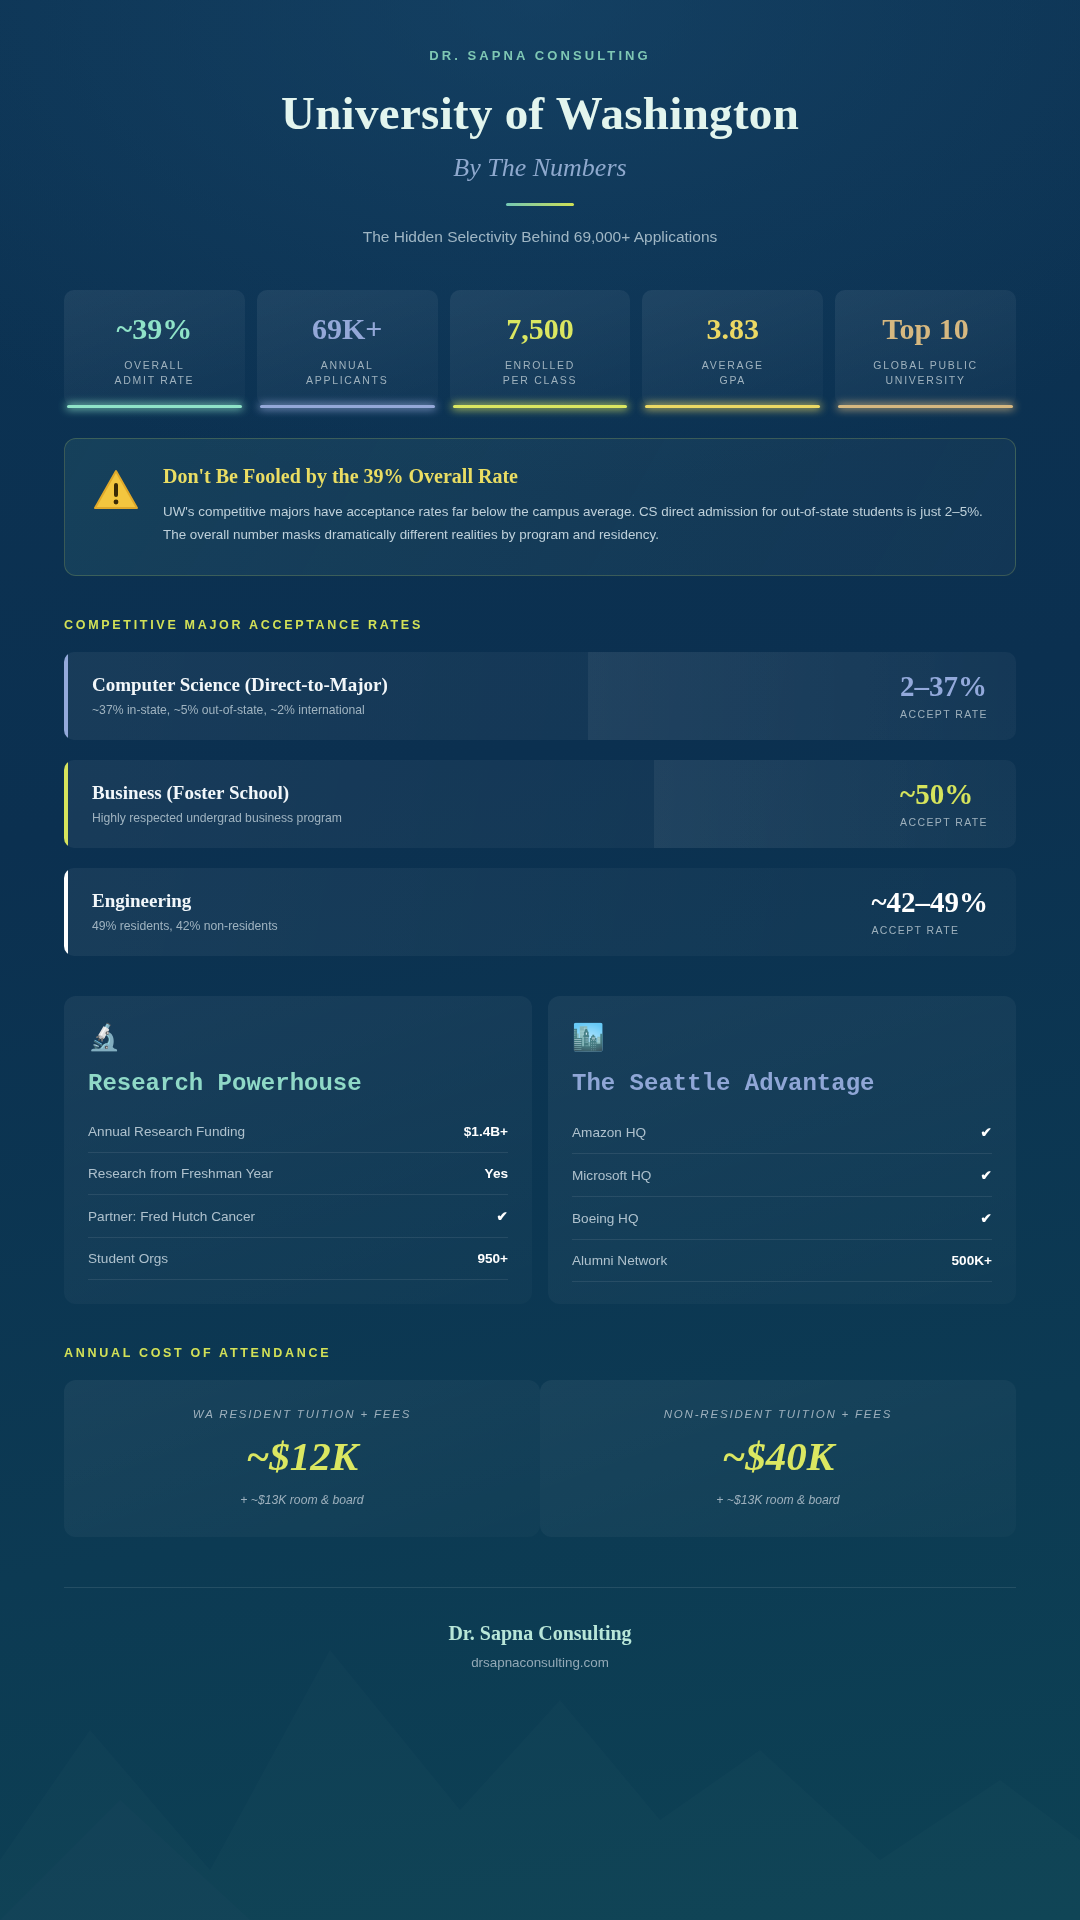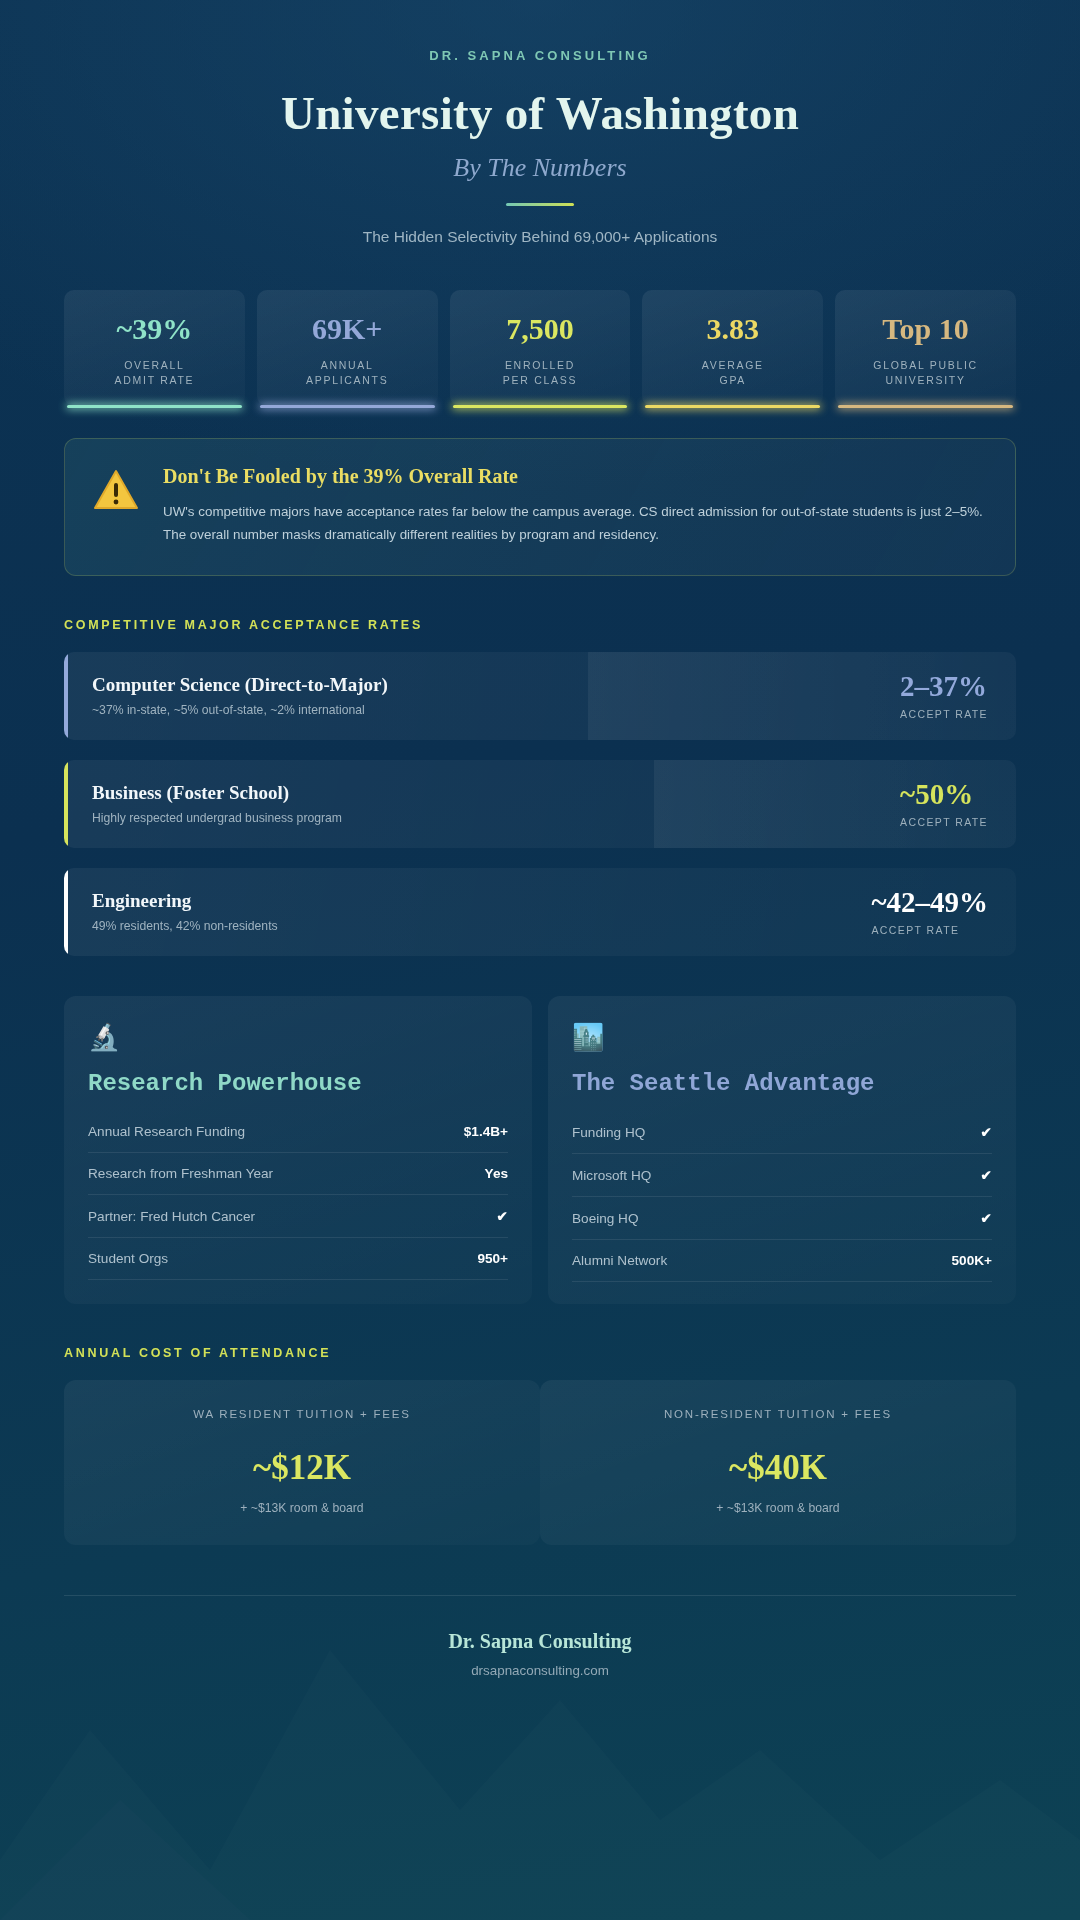--- a/index.html
+++ b/index.html
@@ -116,29 +116,29 @@
   .rows{margin-top:14px;}
   .row{
     display:flex;justify-content:space-between;align-items:flex-end;
     padding:13px 0;border-bottom:1px solid rgba(255,255,255,.085);
     font-size:13.6px;
   }
   .row .k{color:#aec1cd;}
   .row .v{color:#ffffff;font-weight:bold;}
 
   
-  .costs{display:flex;margin-top:20px;}
+  .costs{display:flex;margin-top:20px;font-style:italic;}
   .cost{
     flex:1;border-radius:12px;padding:28px 20px 30px;text-align:center;
     background:linear-gradient(160deg,rgba(255,255,255,.055),rgba(255,255,255,.018));
   }
   .cost .cl{font-size:11.5px;letter-spacing:1.8px;color:#9db0bd;text-transform:uppercase;}
   .cost .cv{
-    font-family:"Liberation Serif", serif;font-weight:bold;font-size:35px;
-    color:#dbe761;margin-top:30px;line-height:1;
+    font-family:"Liberation Serif", serif;font-weight:bold;font-size:41px;
+    color:#dbe761;margin-top:16px;line-height:1;
   }
   .cost .cn{margin-top:16px;font-size:12.2px;color:#9db0bd;}
 
   
   .foot{margin-top:50px;border-top:1px solid rgba(255,255,255,.10);padding-top:34px;text-align:center;}
   .foot .fb{font-family:"Liberation Serif", serif;font-weight:bold;font-size:20px;color:#b8e6d8;}
   .foot .fu{margin-top:10px;font-size:13.4px;color:#93a9b6;}
   .cta{
     display:inline-block;margin-top:22px;padding:13px 34px;border-radius:22px;
     font-size:12.8px;font-weight:bold;letter-spacing:1.9px;color:#143a52;
@@ -264,21 +264,21 @@
             <span class="k">Student Orgs</span>
             <span class="v">950+</span>
           </div>
         </div>
       </div>
       <div class="icard" style="--ac: #8fa6d6;">
         <div class="emo">🏙️</div>
         <h4>The Seattle Advantage</h4>
         <div class="rows">
           <div class="row">
-            <span class="k">Funding HQ</span>
+            <span class="k">Amazon HQ</span>
             <span class="v">✔</span>
           </div>
           <div class="row">
             <span class="k">Microsoft HQ</span>
             <span class="v">✔</span>
           </div>
           <div class="row">
             <span class="k">Boeing HQ</span>
             <span class="v">✔</span>
           </div>

